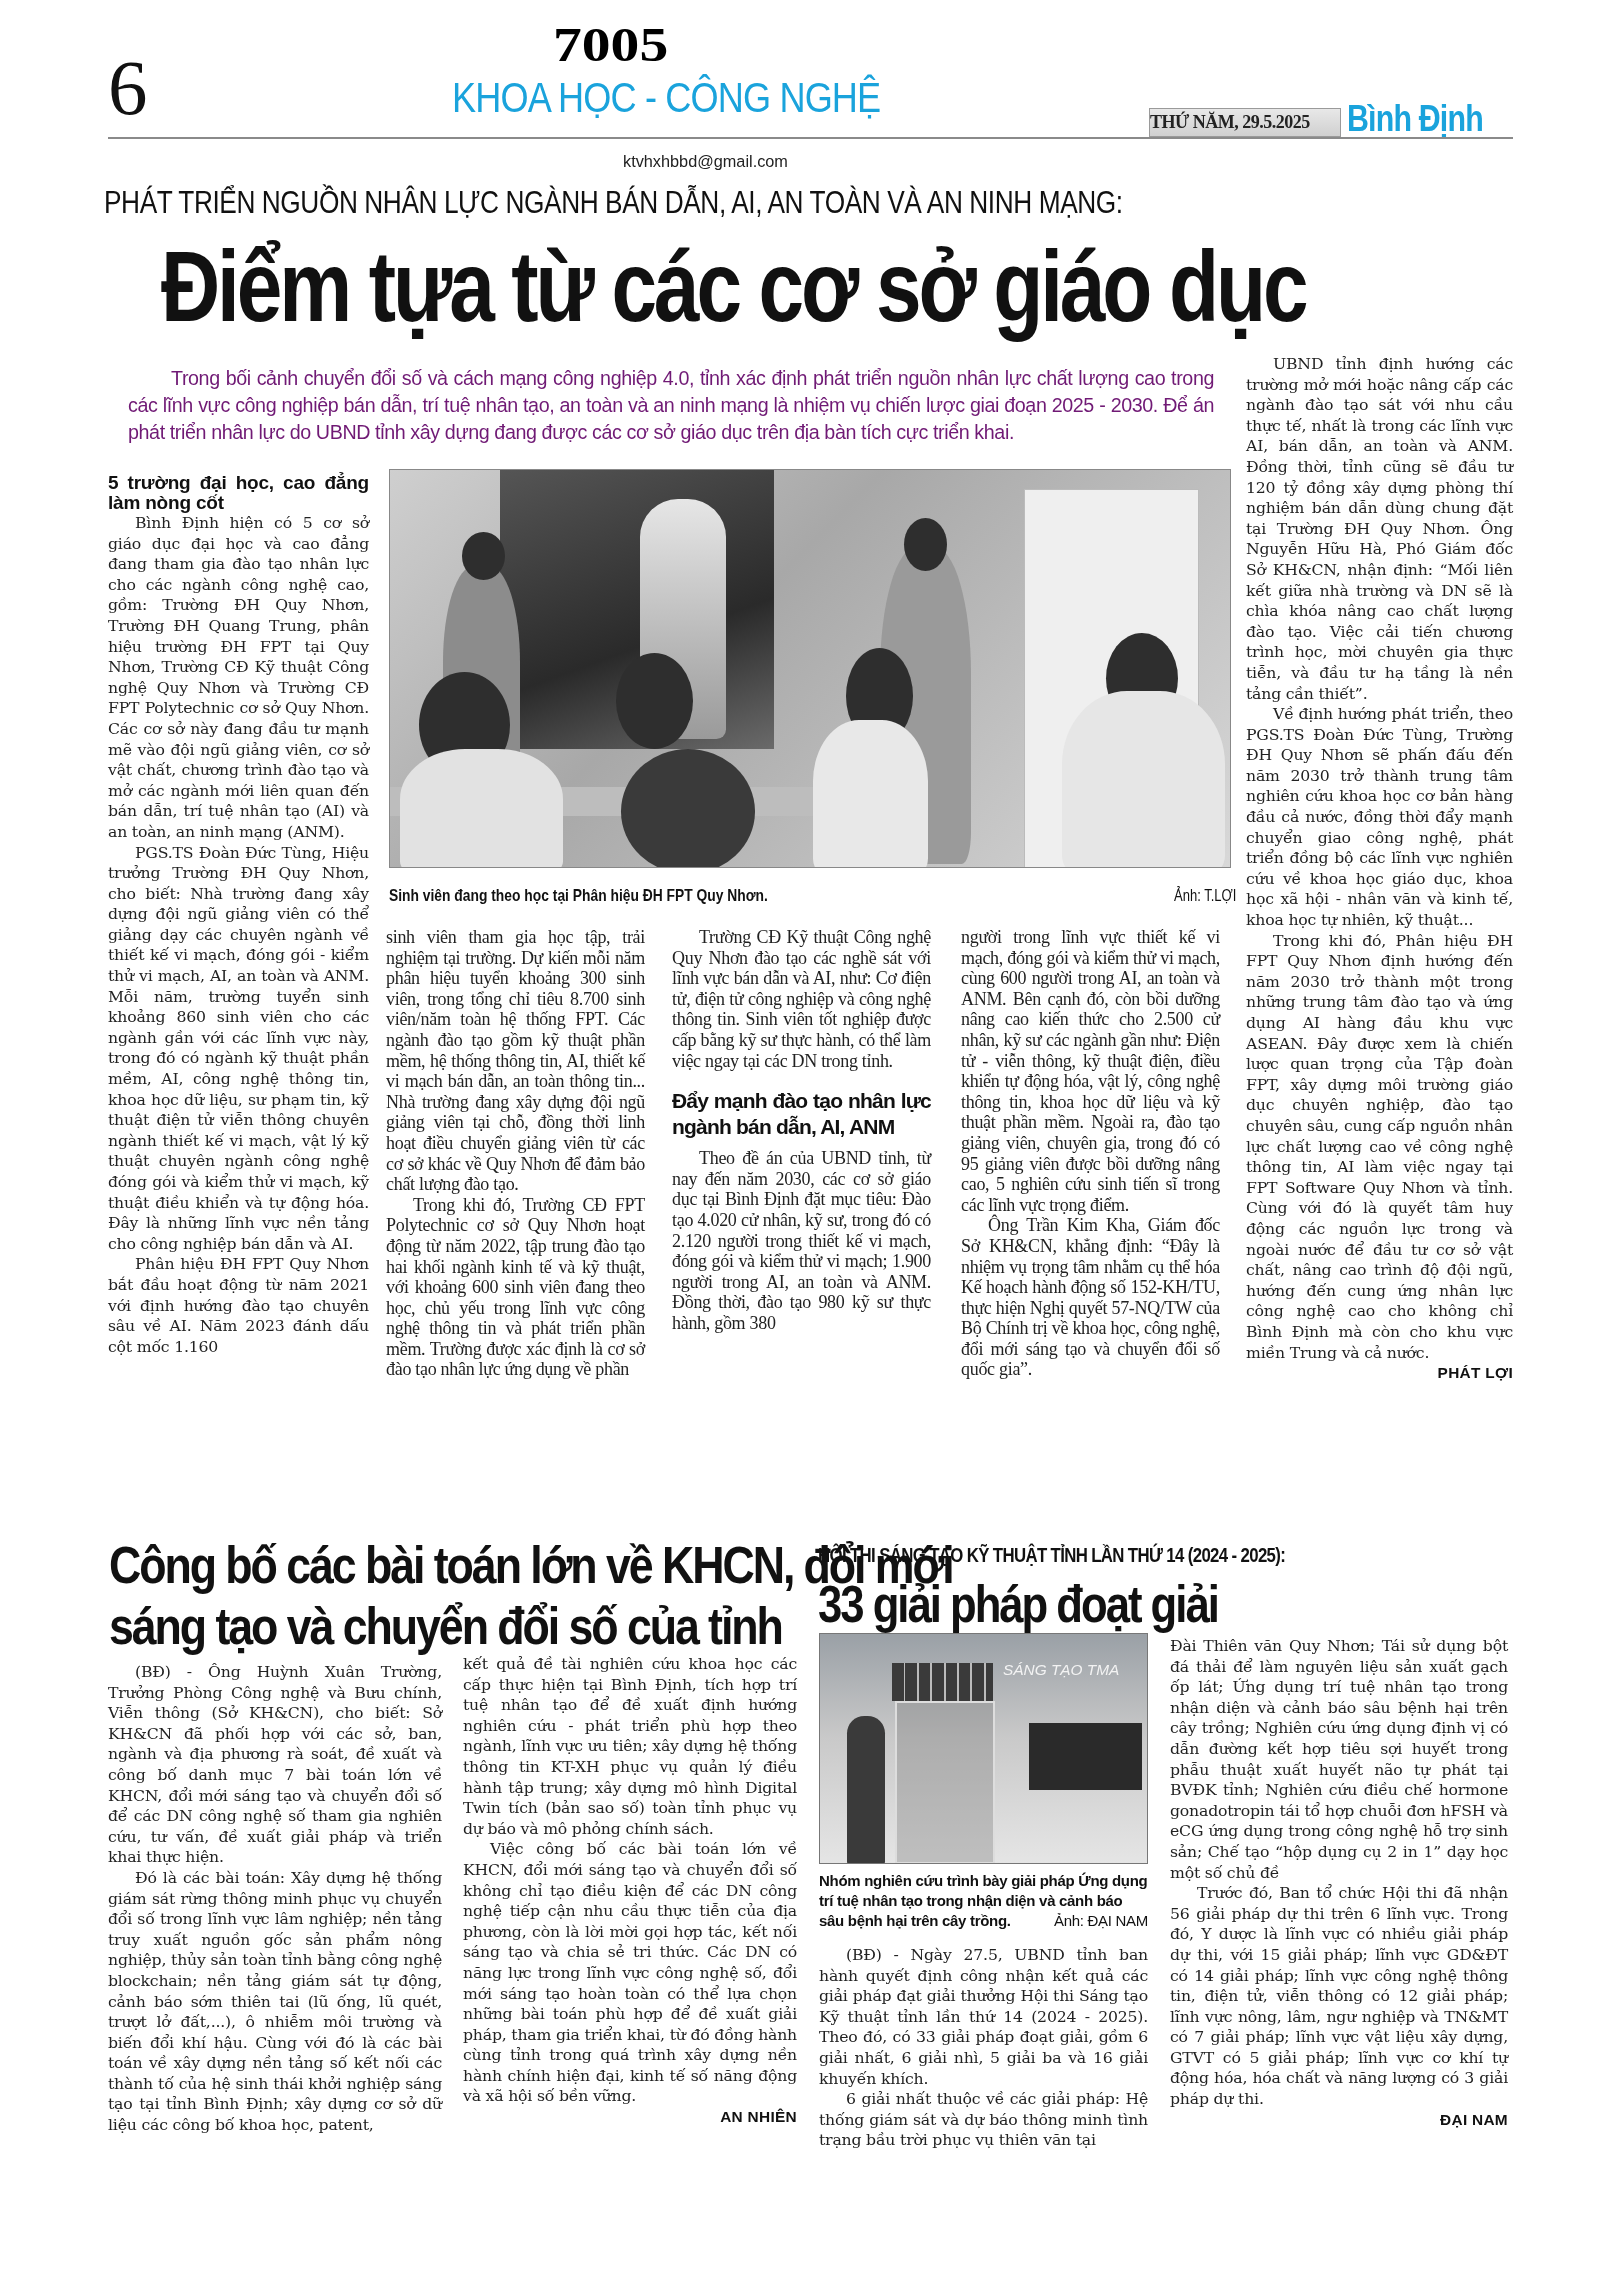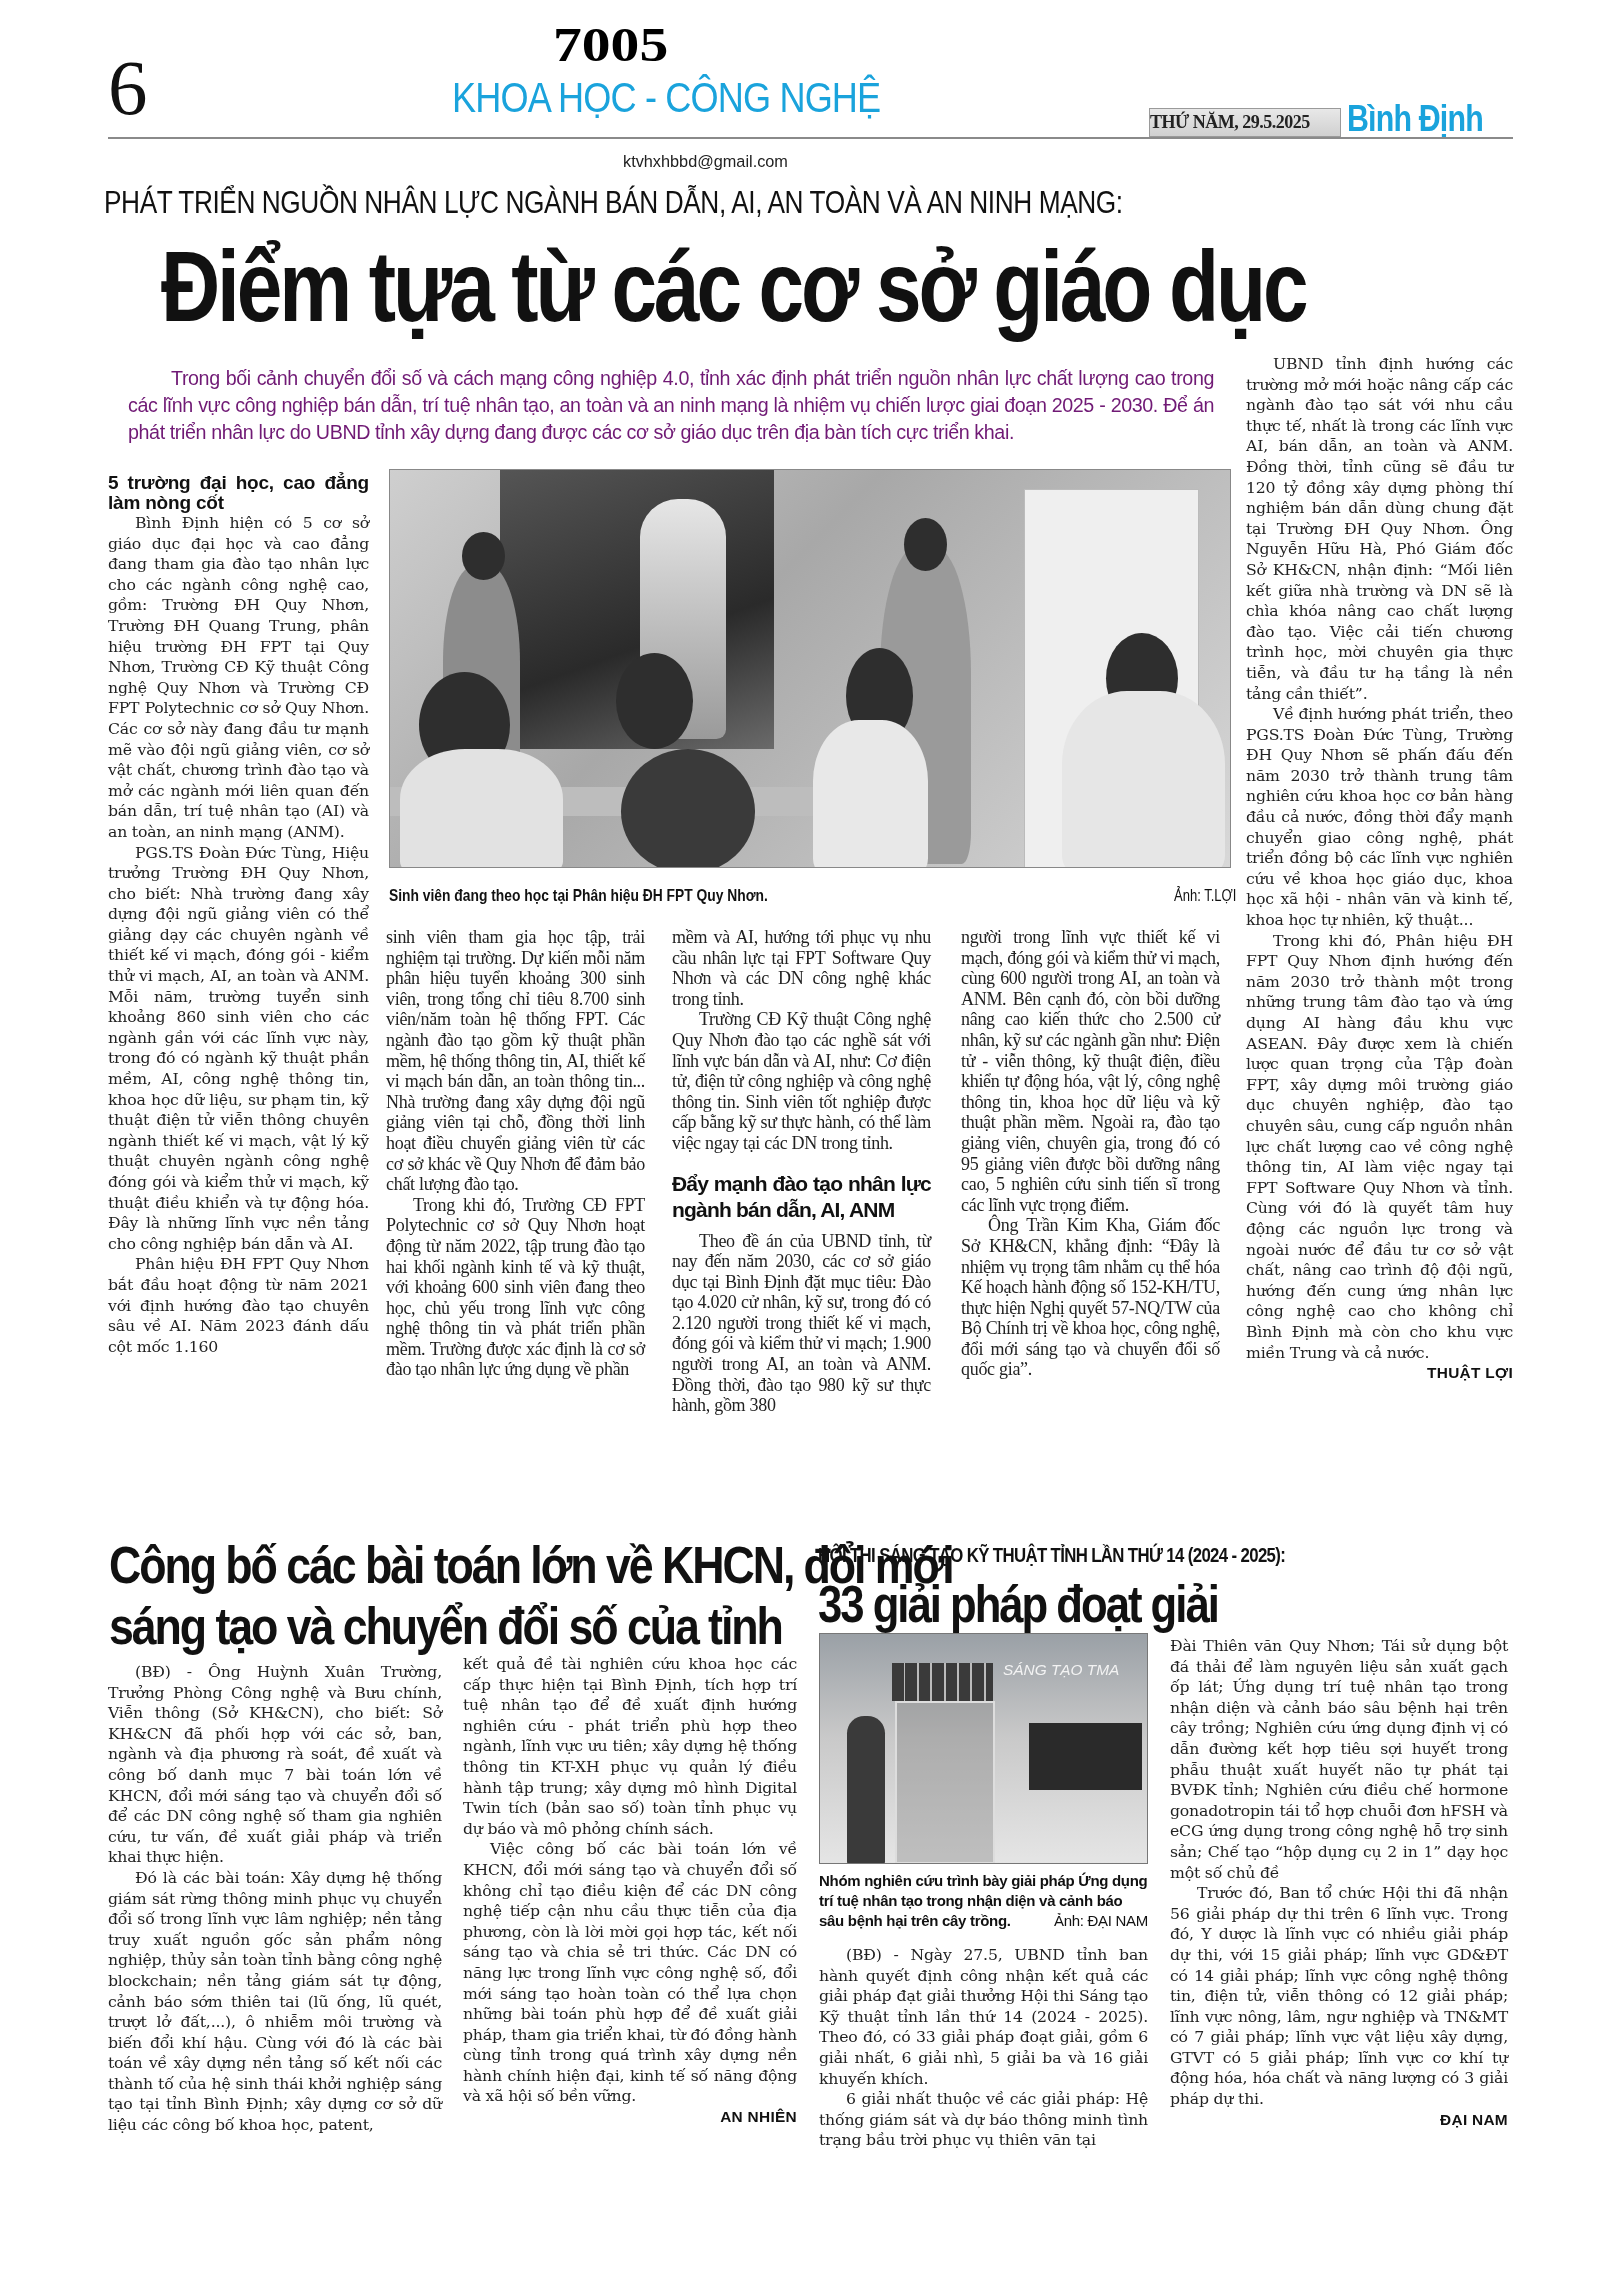--- a/index.html
+++ b/index.html
@@ -100,36 +100,35 @@
 </div>
 <div class="abs" id="caption-1">Sinh viên đang theo học tại Phân hiệu ĐH FPT Quy Nhơn.</div>
 <div class="abs" id="credit-1">Ảnh: T.LỢI</div>
 
 <div class="col narrow" style="left:386px; top:927px; width:259px;">
   <p class="noindent">sinh viên tham gia học tập, trải nghiệm tại trường. Dự kiến mỗi năm phân hiệu tuyển khoảng 300 sinh viên, trong tổng chỉ tiêu 8.700 sinh viên/năm toàn hệ thống FPT. Các ngành đào tạo gồm kỹ thuật phần mềm, hệ thống thông tin, AI, thiết kế vi mạch bán dẫn, an toàn thông tin... Nhà trường đang xây dựng đội ngũ giảng viên tại chỗ, đồng thời linh hoạt điều chuyển giảng viên từ các cơ sở khác về Quy Nhơn để đảm bảo chất lượng đào tạo.</p>
   <p>Trong khi đó, Trường CĐ FPT Polytechnic cơ sở Quy Nhơn hoạt động từ năm 2022, tập trung đào tạo hai khối ngành kinh tế và kỹ thuật, với khoảng 600 sinh viên đang theo học, chủ yếu trong lĩnh vực công nghệ thông tin và phát triển phần mềm. Trường được xác định là cơ sở đào tạo nhân lực ứng dụng về phần</p>
 </div>
 
 <div class="col narrow" style="left:672px; top:927px; width:259px;">
-  <p class="noindent">mềm và AI, hướng tới phục vụ nhu cầu nhân lực tại FPT Software Quy Nhơn và các DN công nghệ khác trong tỉnh.</p>
   <p>Trường CĐ Kỹ thuật Công nghệ Quy Nhơn đào tạo các nghề sát với lĩnh vực bán dẫn và AI, như: Cơ điện tử, điện tử công nghiệp và công nghệ thông tin. Sinh viên tốt nghiệp được cấp bằng kỹ sư thực hành, có thể làm việc ngay tại các DN trong tỉnh.</p>
   <div class="subhead2">Đẩy mạnh đào tạo nhân lực ngành bán dẫn, AI, ANM</div>
   <p>Theo đề án của UBND tỉnh, từ nay đến năm 2030, các cơ sở giáo dục tại Bình Định đặt mục tiêu: Đào tạo 4.020 cử nhân, kỹ sư, trong đó có 2.120 người trong thiết kế vi mạch, đóng gói và kiểm thử vi mạch; 1.900 người trong AI, an toàn và ANM. Đồng thời, đào tạo 980 kỹ sư thực hành, gồm 380</p>
 </div>
 
 <div class="col narrow" style="left:961px; top:927px; width:259px;">
   <p class="noindent">người trong lĩnh vực thiết kế vi mạch, đóng gói và kiểm thử vi mạch, cùng 600 người trong AI, an toàn và ANM. Bên cạnh đó, còn bồi dưỡng nâng cao kiến thức cho 2.500 cử nhân, kỹ sư các ngành gần như: Điện tử - viễn thông, kỹ thuật điện, điều khiển tự động hóa, vật lý, công nghệ thông tin, khoa học dữ liệu và kỹ thuật phần mềm. Ngoài ra, đào tạo giảng viên, chuyên gia, trong đó có 95 giảng viên được bồi dưỡng nâng cao, 5 nghiên cứu sinh tiến sĩ trong các lĩnh vực trọng điểm.</p>
   <p>Ông Trần Kim Kha, Giám đốc Sở KH&amp;CN, khẳng định: “Đây là nhiệm vụ trọng tâm nhằm cụ thể hóa Kế hoạch hành động số 152-KH/TU, thực hiện Nghị quyết 57-NQ/TW của Bộ Chính trị về khoa học, công nghệ, đổi mới sáng tạo và chuyển đổi số quốc gia”.</p>
 </div>
 
 <div class="col" style="left:1246px; top:354px; width:267px;">
   <p>UBND tỉnh định hướng các trường mở mới hoặc nâng cấp các ngành đào tạo sát với nhu cầu thực tế, nhất là trong các lĩnh vực AI, bán dẫn, an toàn và ANM. Đồng thời, tỉnh cũng sẽ đầu tư 120 tỷ đồng xây dựng phòng thí nghiệm bán dẫn dùng chung đặt tại Trường ĐH Quy Nhơn. Ông Nguyễn Hữu Hà, Phó Giám đốc Sở KH&amp;CN, nhận định: “Mối liên kết giữa nhà trường và DN sẽ là chìa khóa nâng cao chất lượng đào tạo. Việc cải tiến chương trình học, mời chuyên gia thực tiễn, và đầu tư hạ tầng là nền tảng cần thiết”.</p>
   <p>Về định hướng phát triển, theo PGS.TS Đoàn Đức Tùng, Trường ĐH Quy Nhơn sẽ phấn đấu đến năm 2030 trở thành trung tâm nghiên cứu khoa học cơ bản hàng đầu cả nước, đồng thời đẩy mạnh chuyển giao công nghệ, phát triển đồng bộ các lĩnh vực nghiên cứu về khoa học giáo dục, khoa học xã hội - nhân văn và kinh tế, khoa học tự nhiên, kỹ thuật...</p>
   <p>Trong khi đó, Phân hiệu ĐH FPT Quy Nhơn định hướng đến năm 2030 trở thành một trong những trung tâm đào tạo và ứng dụng AI hàng đầu khu vực ASEAN. Đây được xem là chiến lược quan trọng của Tập đoàn FPT, xây dựng môi trường giáo dục chuyên nghiệp, đào tạo chuyên sâu, cung cấp nguồn nhân lực chất lượng cao về công nghệ thông tin, AI làm việc ngay tại FPT Software Quy Nhơn và tỉnh. Cùng với đó là quyết tâm huy động các nguồn lực trong và ngoài nước để đầu tư cơ sở vật chất, nâng cao trình độ đội ngũ, hướng đến cung ứng nhân lực công nghệ cao cho không chỉ Bình Định mà còn cho khu vực miền Trung và cả nước.</p>
-  <div class="byline">THUẬT LỢI</div>
+  <div class="byline">PHÁT LỢI</div>
 </div>
 
 <div class="abs" id="article2-title">
   <div>Công bố các bài toán lớn về KHCN, đổi mới</div>
   <div>sáng tạo và chuyển đổi số của tỉnh</div>
 </div>
 <div class="col" style="left:108px; top:1662px; width:334px;">
   <p>(BĐ) - Ông Huỳnh Xuân Trường, Trưởng Phòng Công nghệ và Bưu chính, Viễn thông (Sở KH&amp;CN), cho biết: Sở KH&amp;CN đã phối hợp với các sở, ban, ngành và địa phương rà soát, đề xuất và công bố danh mục 7 bài toán lớn về KHCN, đổi mới sáng tạo và chuyển đổi số để các DN công nghệ số tham gia nghiên cứu, tư vấn, đề xuất giải pháp và triển khai thực hiện.</p>
   <p>Đó là các bài toán: Xây dựng hệ thống giám sát rừng thông minh phục vụ chuyển đổi số trong lĩnh vực lâm nghiệp; nền tảng truy xuất nguồn gốc sản phẩm nông nghiệp, thủy sản toàn tỉnh bằng công nghệ blockchain; nền tảng giám sát tự động, cảnh báo sớm thiên tai (lũ ống, lũ quét, trượt lở đất,...), ô nhiễm môi trường và biến đổi khí hậu. Cùng với đó là các bài toán về xây dựng nền tảng số kết nối các thành tố của hệ sinh thái khởi nghiệp sáng tạo tại tỉnh Bình Định; xây dựng cơ sở dữ liệu các công bố khoa học, patent,</p>
 </div>

